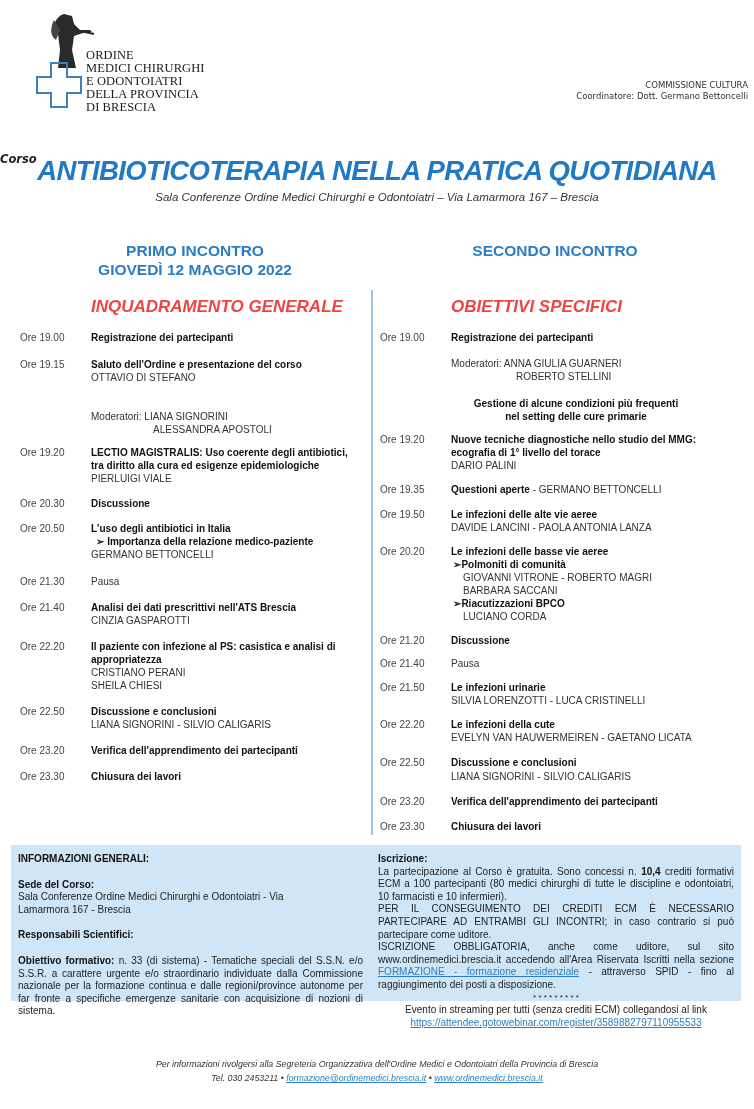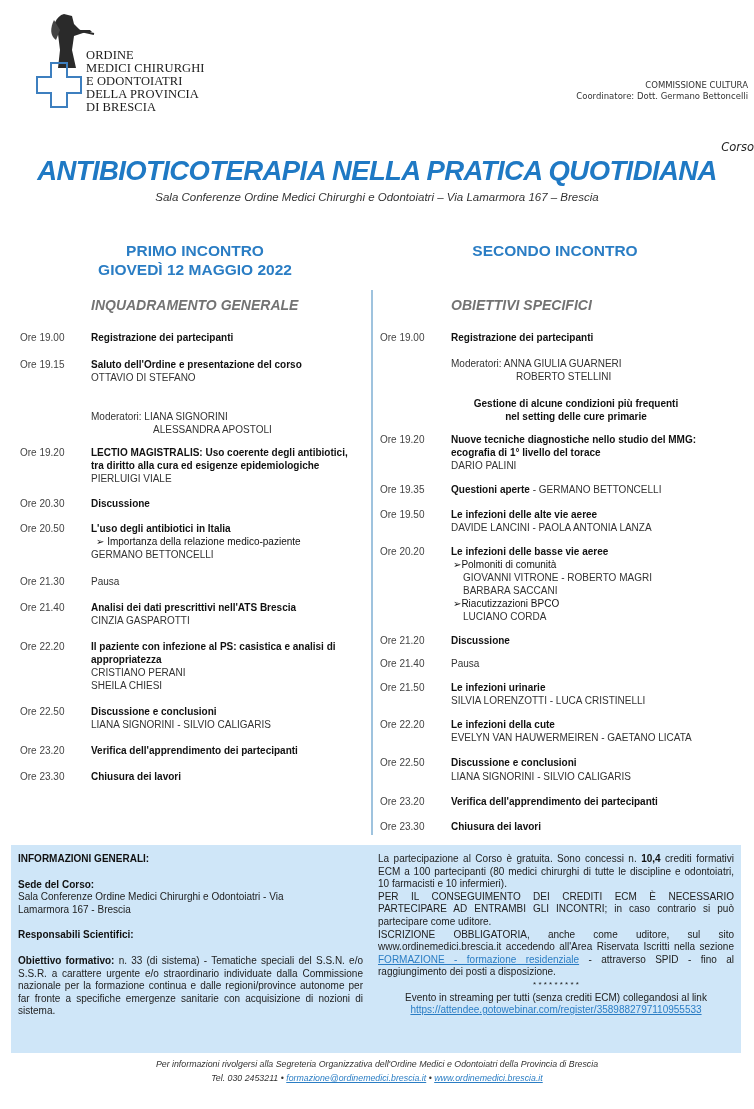--- a/index.html
+++ b/index.html
@@ -1,33 +1,33 @@
 <!DOCTYPE html>
 <html><head>
 <meta charset="utf-8">
 <style>
   html, body { margin:0; padding:0; background:#fff; }
   body { width:754px; height:1109px; position:relative; font-family:"DejaVu Sans", sans-serif; color:#1a1a1a; overflow:hidden; }
   .abs { position:absolute; }
   .logo { left:36px; top:10px; width:150px; height:95px; }
   .logo-text { position:absolute; left:50px; top:39px; font-family:"Liberation Serif", serif; font-size:12.5px; line-height:13px; color:#1a1a1a; letter-spacing:0.1px; white-space:nowrap; }
   .commission { right:6px; top:80px; text-align:right; font-size:8.5px; line-height:11px; color:#333; }
-  .corso { left:0; width:754px; top:140px; text-align:right; font-size:11.5px; font-weight:normal; font-style:italic; color:#222; }
+  .corso { left:0; width:754px; top:152px; text-align:left; font-size:11.5px; font-weight:bold; font-style:italic; color:#222; }
   .title { left:0; width:754px; top:155px; text-align:center; font-size:27.5px; font-weight:bold; font-style:italic; color:#1f79c4; letter-spacing:-0.6px; font-family:"Liberation Sans", sans-serif; }
   .subtitle { left:0; width:754px; top:191px; text-align:center; font-size:11.5px; font-style:italic; color:#333; font-family:"Liberation Sans", sans-serif; }
   .meeting-head { text-align:center; font-size:15.5px; font-weight:bold; color:#2a7dc4; line-height:19px; font-family:"Liberation Sans", sans-serif; }
-  .section-head { font-size:14px; font-weight:bold; font-style:italic; color:#737373; font-family:"Liberation Sans", sans-serif; }
+  .section-head { font-size:17px; font-weight:bold; font-style:italic; color:#ef4444; font-family:"Liberation Sans", sans-serif; }
   .divider { left:371px; top:290px; width:2px; height:545px; background:#9fc3de; }
   .row { position:absolute; font-size:10px; line-height:13px; font-family:"Liberation Sans", sans-serif; }
   .time { position:absolute; left:0; color:#444; white-space:nowrap; }
   .body { position:absolute; left:71px; white-space:nowrap; }
   .b { font-weight:bold; color:#111; }
   .n { color:#333; }
-  .sub { font-weight:normal; color:#111; }
-  .info { left:11px; top:845px; width:730px; height:208px; background:#cfe6f8; }
+  .sub { font-weight:bold; color:#111; }
+  .info { left:11px; top:845px; width:730px; height:156px; background:#cfe6f8; }
   .info-col { position:absolute; font-size:10px; line-height:12.6px; color:#222; font-family:"Liberation Sans", sans-serif; }
   .link { color:#2a7dc4; text-decoration:underline; }
   .footer { left:0; width:754px; text-align:center; font-size:8.8px; font-style:italic; color:#333; font-family:"Liberation Sans", sans-serif; }
 </style>
 </head>
 <body>
 
 <div class="abs logo">
   <svg style="position:absolute;left:10px;top:0;" width="50" height="62" viewBox="0 0 50 62">
     <path d="M18 4 C10 6 6 16 8 26 L12 24 L14 40 L12 58 L30 58 L26 40 L28 26 L40 22 L46 22 L44 20 L34 20 L28 14 L26 6 Z" fill="#2a2a2a"></path>
@@ -227,20 +227,21 @@
     <div style="height:13px"></div>
     <div class="b">Sede del Corso:</div>
     <div>Sala Conferenze Ordine Medici Chirurghi e Odontoiatri - Via</div>
     <div>Lamarmora 167 - Brescia</div>
     <div style="height:13px"></div>
     <div class="b">Responsabili Scientifici:</div>
     <div style="height:13px"></div>
     <div style="text-align:justify;"><span class="b">Obiettivo formativo:</span><span> n. 33 (di sistema) - Tematiche speciali del S.S.N. e/o S.S.R. a carattere urgente e/o straordinario individuate dalla Commissione nazionale per la formazione continua e dalle regioni/province autonome per far fronte a specifiche emergenze sanitarie con acquisizione di nozioni di sistema.</span></div>
   </div>
   <div class="info-col" style="left:367px;top:8px;width:356px;">
+    <div class="b">Iscrizione:</div>
     <div style="text-align:justify;"><span>La partecipazione al Corso è gratuita. Sono concessi n. </span><span class="b">10,4</span><span> crediti formativi ECM a 100 partecipanti (80 medici chirurghi di tutte le discipline e odontoiatri, 10 farmacisti e 10 infermieri).</span></div>
     <div style="text-align:justify;">PER IL CONSEGUIMENTO DEI CREDITI ECM È NECESSARIO PARTECIPARE AD ENTRAMBI GLI INCONTRI; in caso contrario si può partecipare come uditore.</div>
     <div style="text-align:justify;"><span>ISCRIZIONE OBBLIGATORIA, anche come uditore, sul sito www.ordinemedici.brescia.it accedendo all'Area Riservata Iscritti nella sezione </span><span class="link">FORMAZIONE - formazione residenziale</span><span> - attraverso SPID - fino al raggiungimento dei posti a disposizione.</span></div>
     <div style="text-align:center;font-size:8px;">* * * * * * * * *</div>
     <div style="text-align:center;">Evento in streaming per tutti (senza crediti ECM) collegandosi al link</div>
     <div style="text-align:center;"><span class="link">https://attendee.gotowebinar.com/register/3589882797110955533</span></div>
   </div>
 </div>
 
 <div class="abs footer" style="top:1059px;">Per informazioni rivolgersi alla Segreteria Organizzativa dell'Ordine Medici e Odontoiatri della Provincia di Brescia</div>

